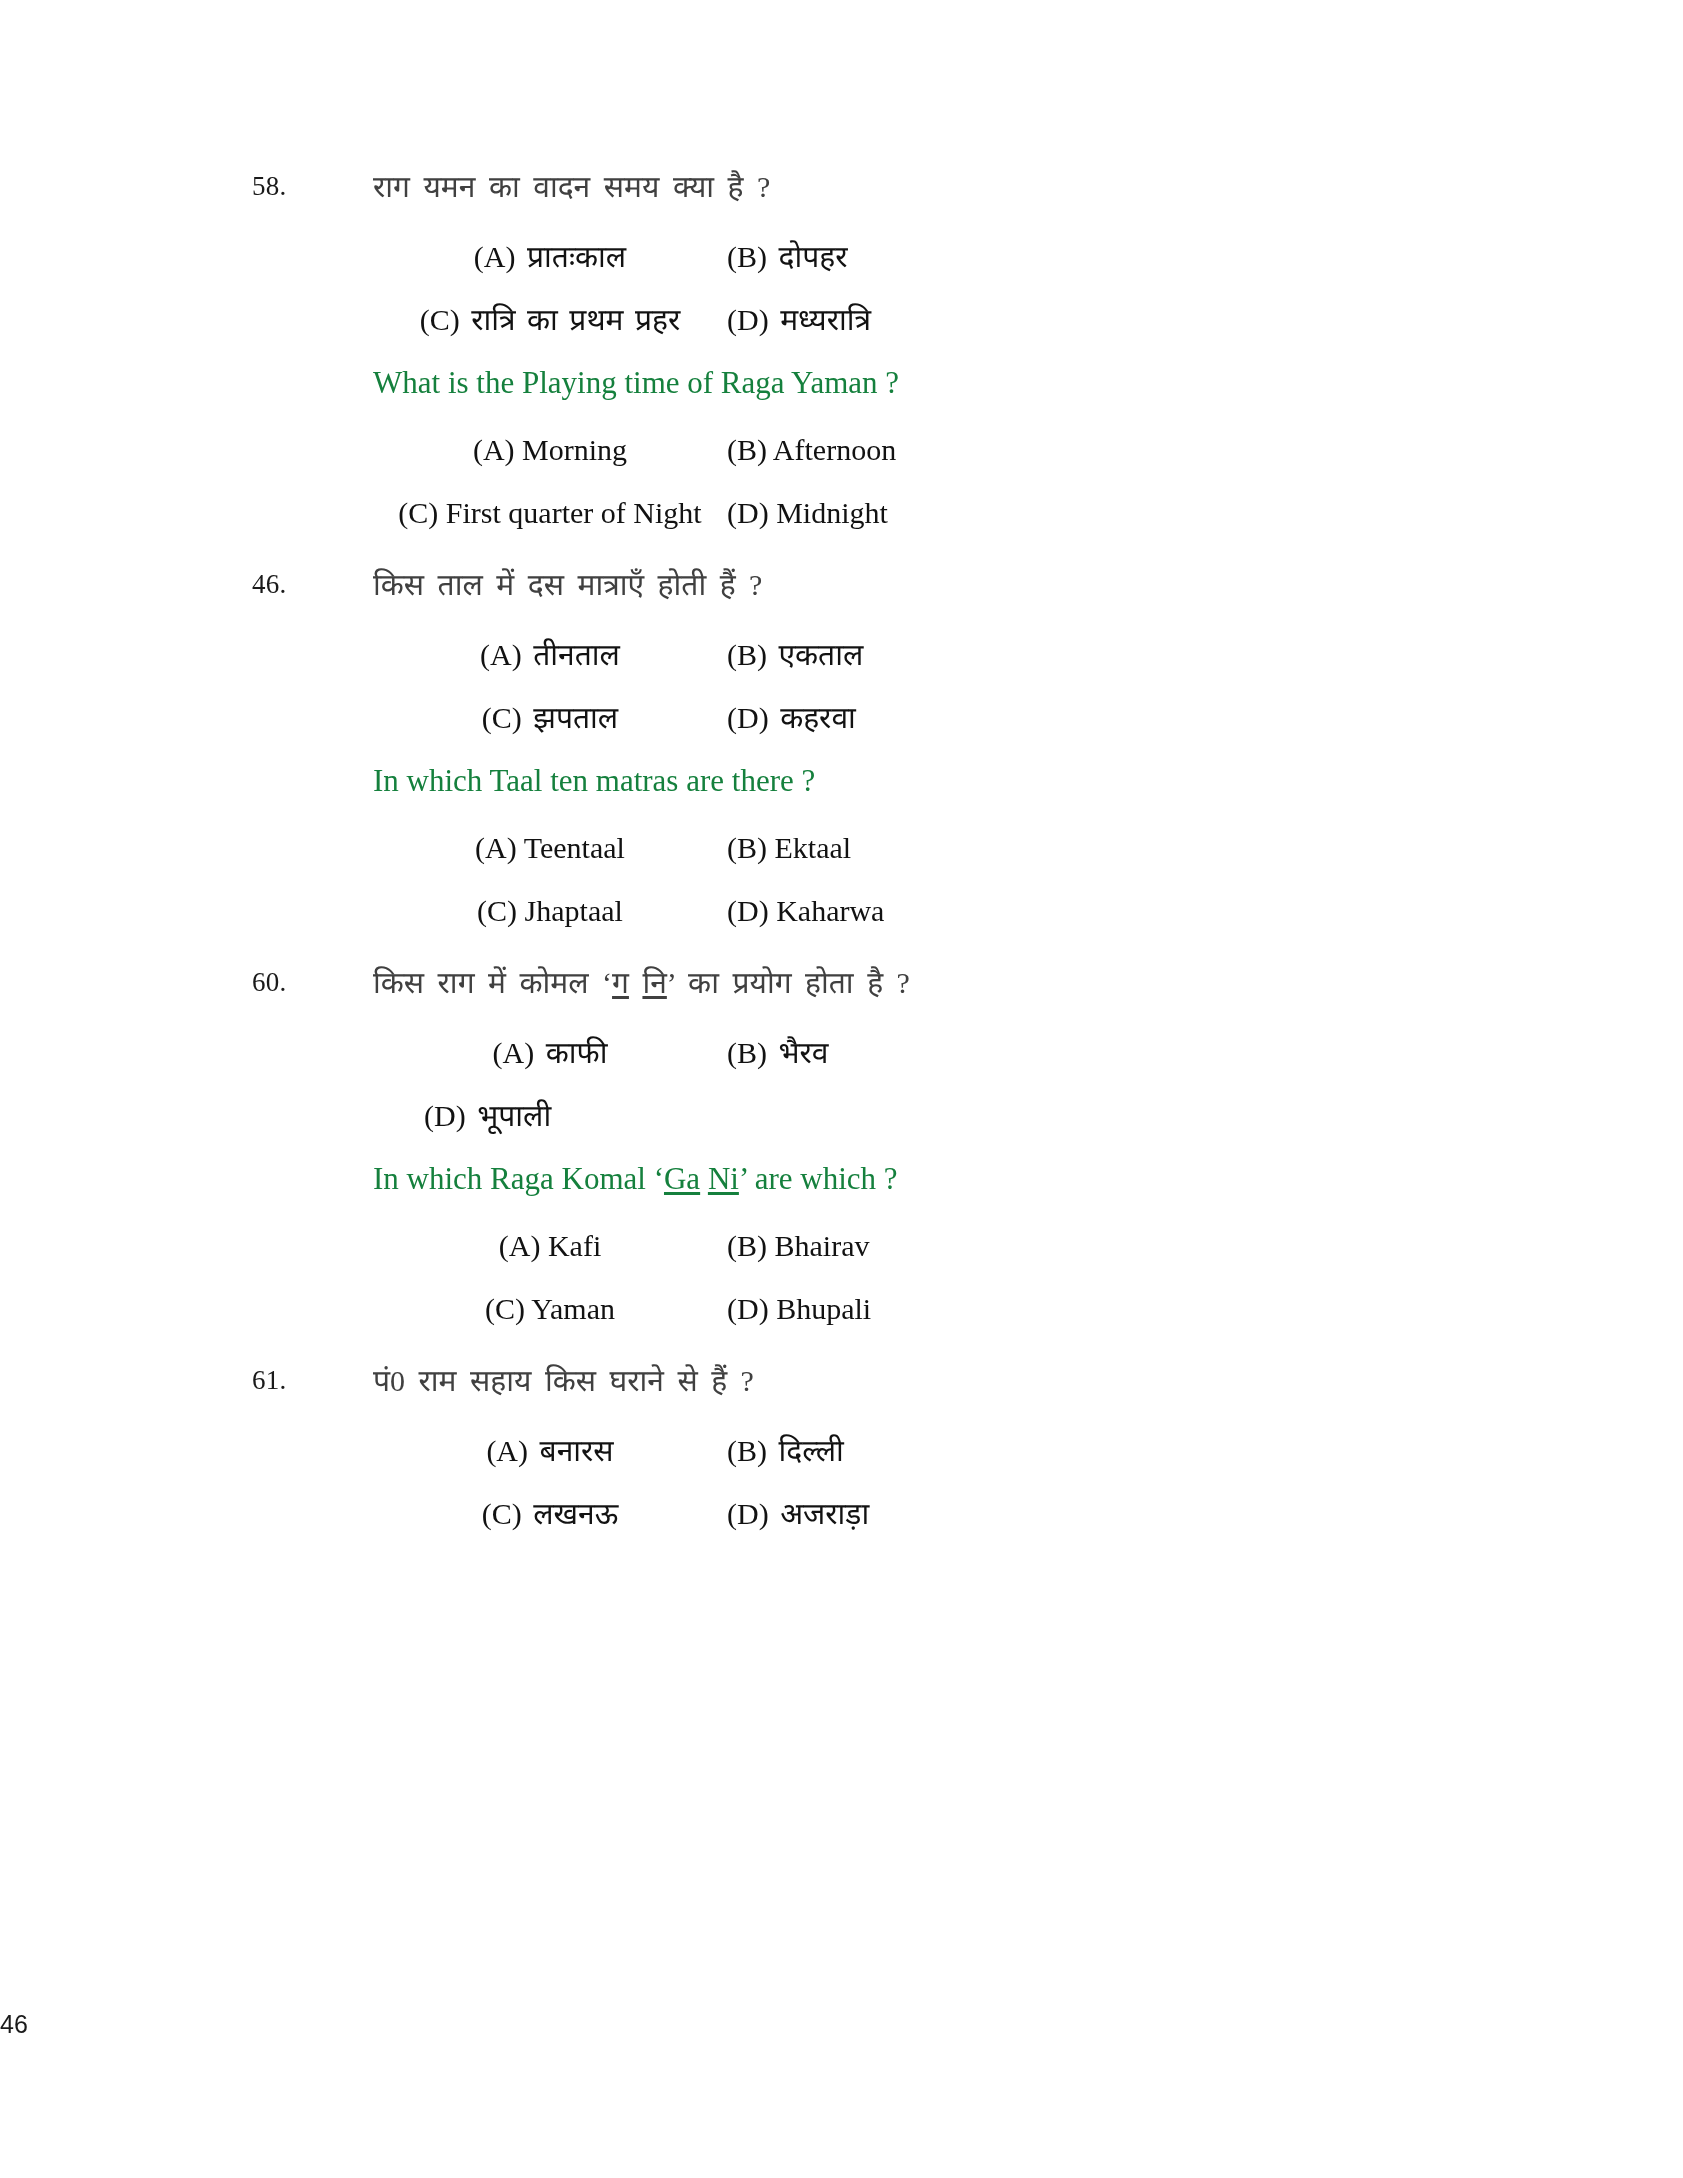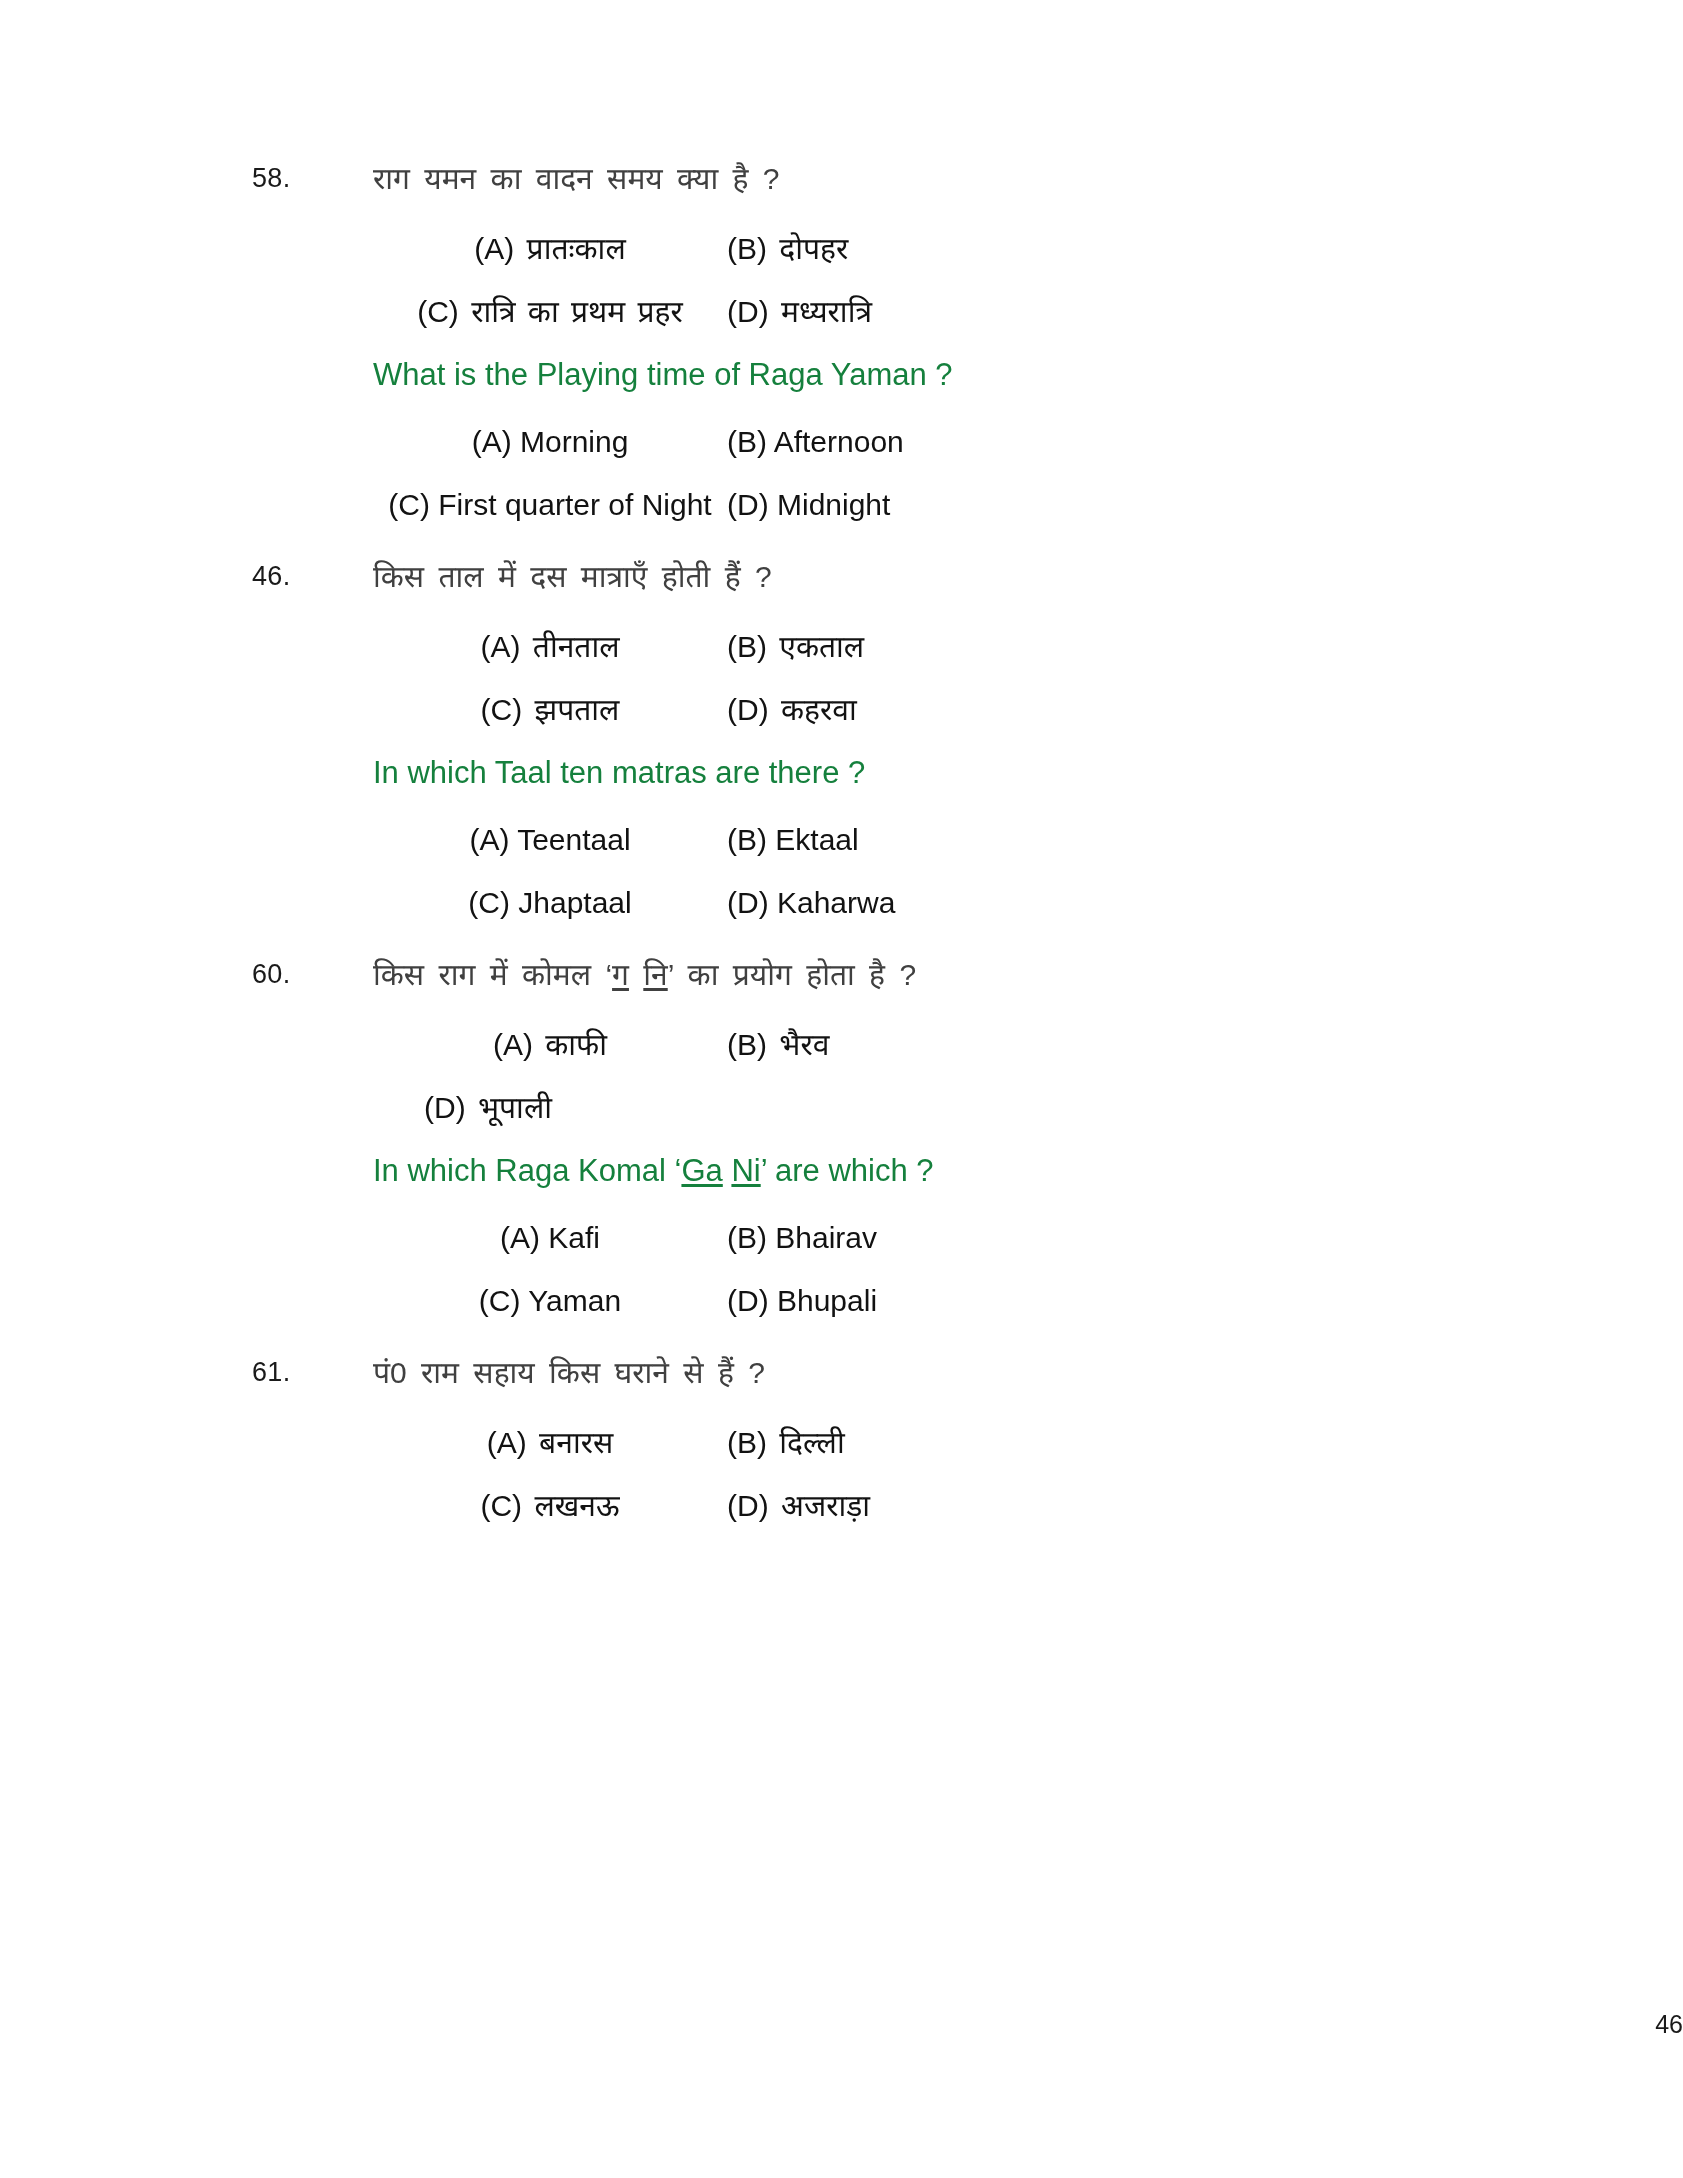--- a/index.html
+++ b/index.html
@@ -19,22 +19,23 @@
     position: absolute;
     left: 0;
     top: 0;
     width: 1683px;
     height: 2178px;
     background: #ffffff;
   }
   .content {
     position: absolute;
     left: 252px;
-    top: 158px;
+    top: 166px;
     width: 1188px;
+    font-family: Liberation Serif, serif;
   }
 
   
   .question-block {
     position: relative;
     margin-bottom: 0;
   }
   .q-head {
     position: relative;
     display: flex;
@@ -87,21 +88,21 @@
   .spacer-sm { height: 22px; }
 
   u.ul { text-decoration: underline; text-underline-offset: 3px; }
 
   
   .page-number {
     position: absolute;
     left: 0;
     top: 2010px;
     width: 1683px;
-    text-align: right;
+    text-align: left;
     font-size: 25px;
     color: #1a1a1a;
   }
 </style>
 </head>
 <body>
 
 <div class="page">
   <div class="content">
 

